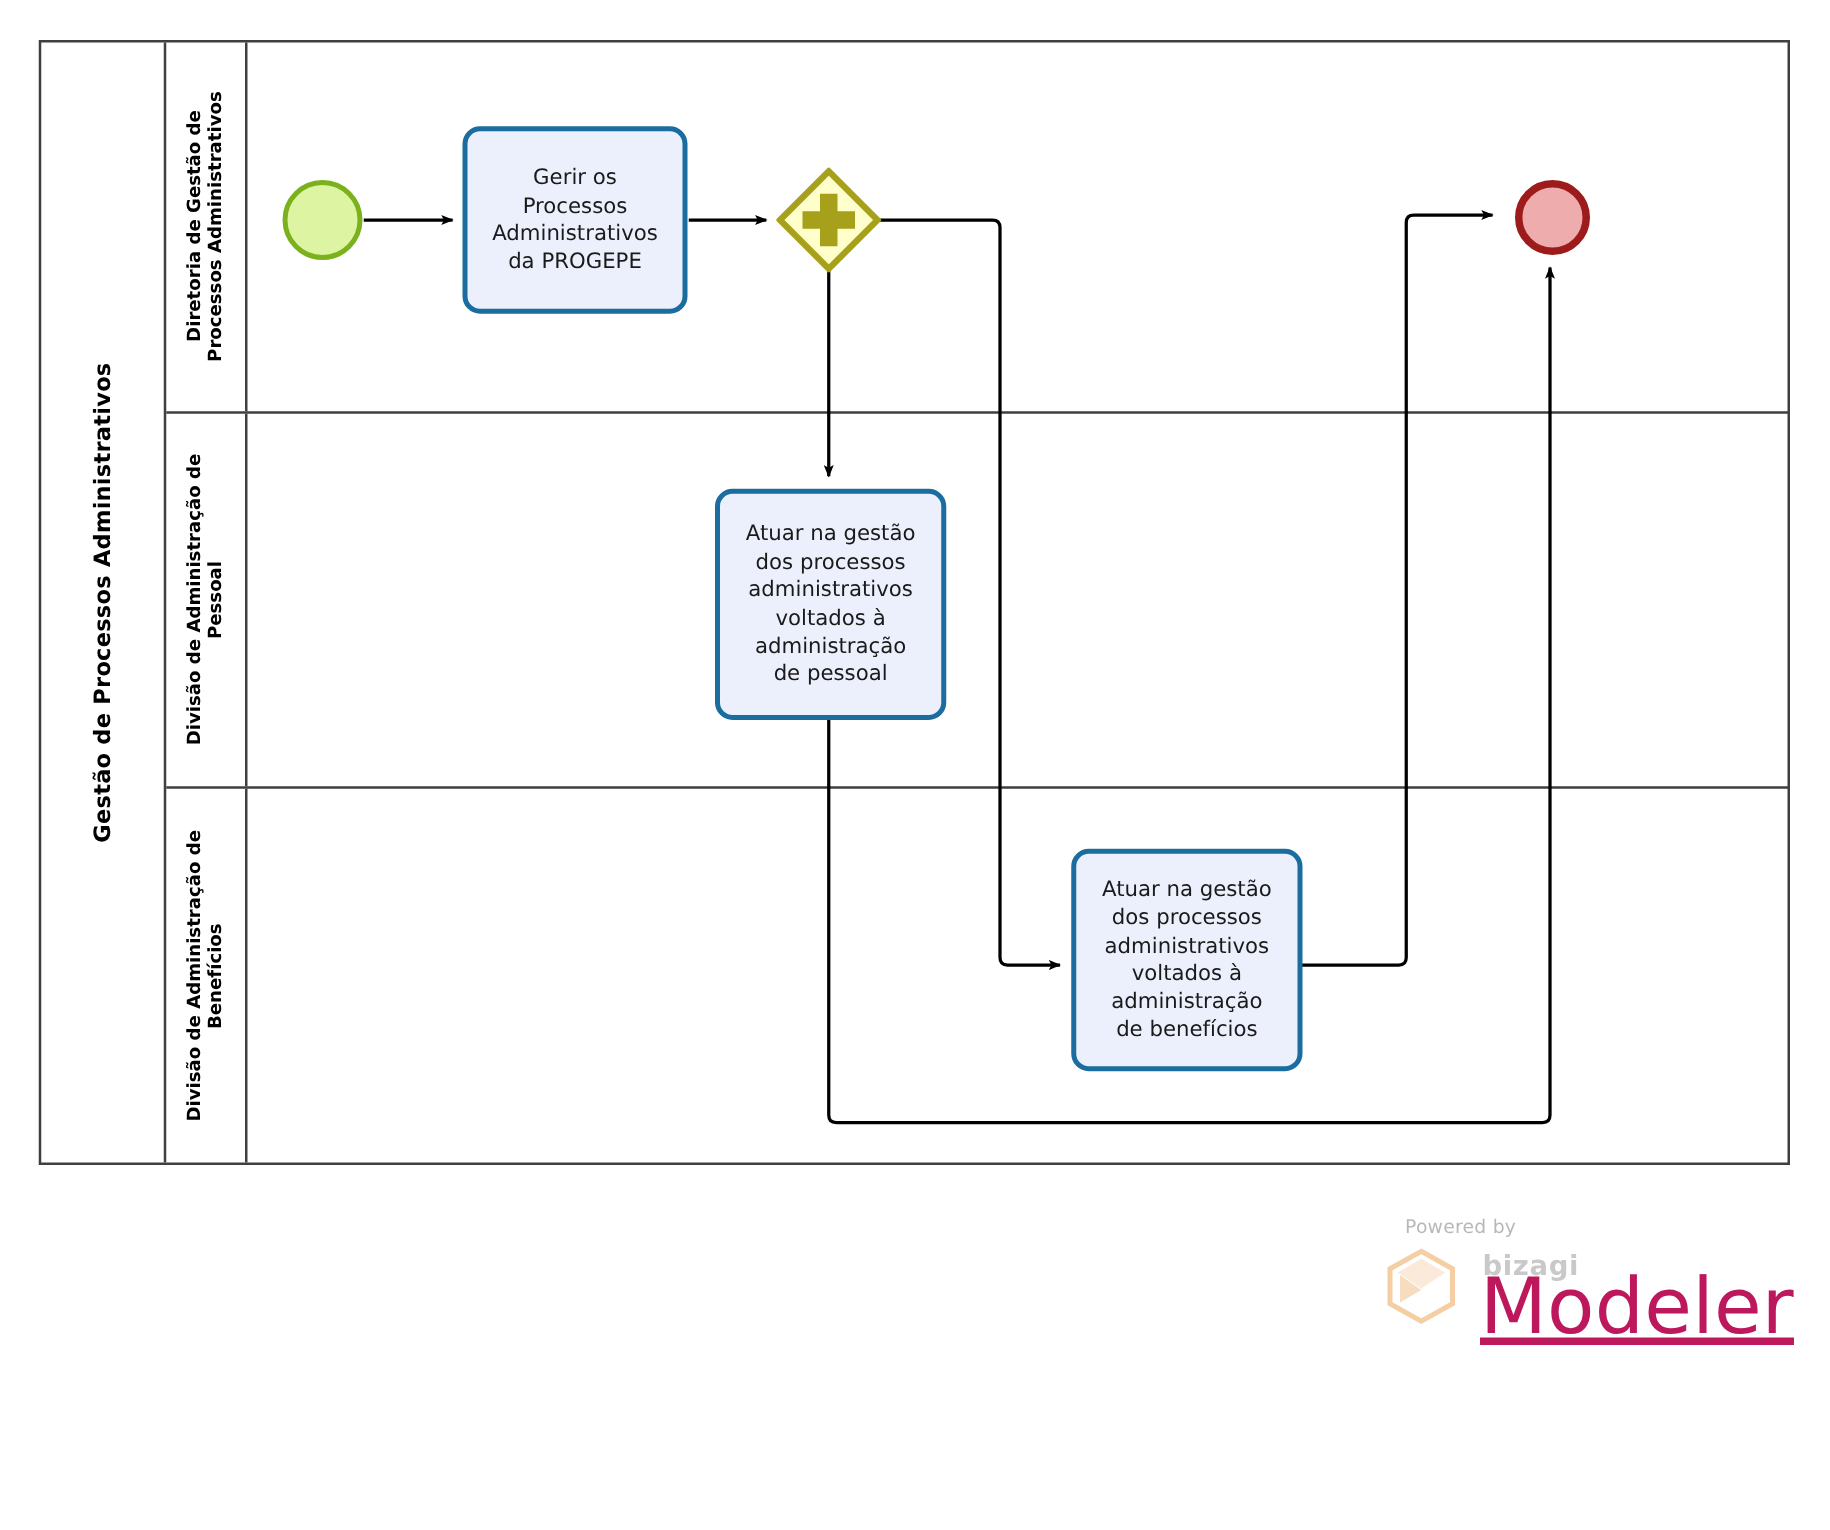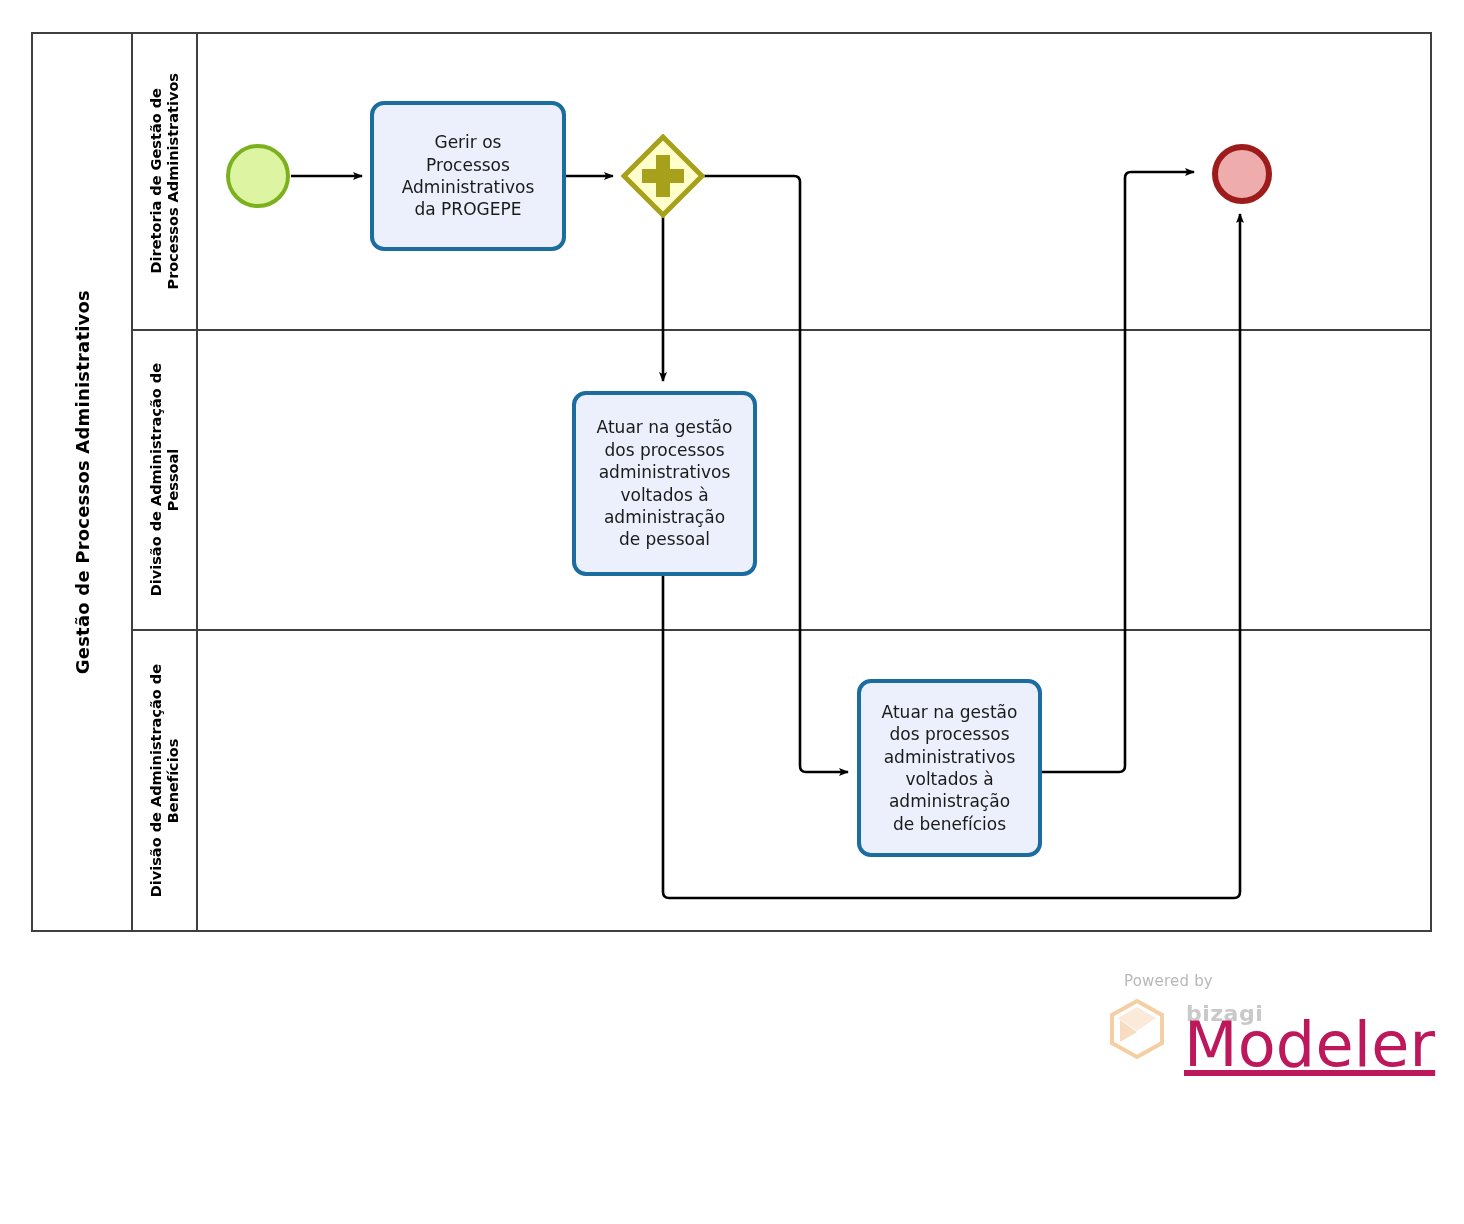--- a/index.html
+++ b/index.html
@@ -230,21 +230,21 @@
 
   <div class="event event-end" style="left:1212px; top:144px; width:60px; height:60px;"></div>
 
   <div class="gateway" style="left:621px; top:134px; width:84px; height:84px;">
     <svg width="84" height="84" viewBox="0 0 84 84" xmlns="http://www.w3.org/2000/svg">
       <polygon points="42,3 81,42 42,81 3,42" fill="#ffffcc" stroke="#a6a01b" stroke-width="5"></polygon>
       <path d="M35,21 L49,21 L49,35 L63,35 L63,49 L49,49 L49,63 L35,63 L35,49 L21,49 L21,35 L35,35 Z" fill="#a6a01b"></path>
     </svg>
   </div>
 
-  <div class="task" style="left:370px; top:101px; width:196px; height:150px;">
+  <div class="task" style="left:370px; top:101px; width:180px; height:150px;">
     <span>Gerir os
 Processos
 Administrativos
 da PROGEPE</span>
   </div>
 
   <div class="task" style="left:572px; top:391px; width:185px; height:185px;">
     <span>Atuar na gestão
 dos processos
 administrativos

